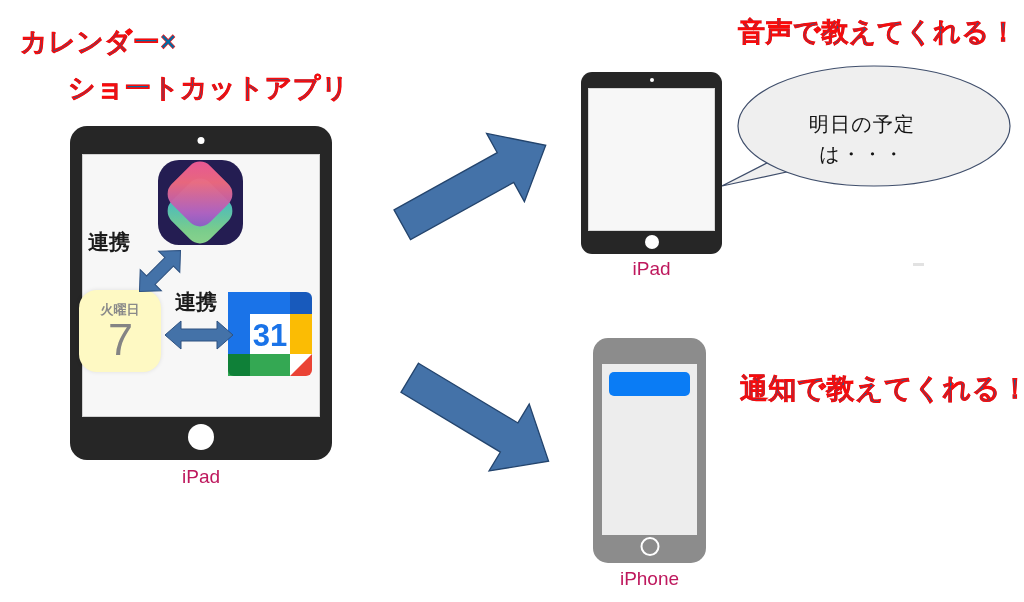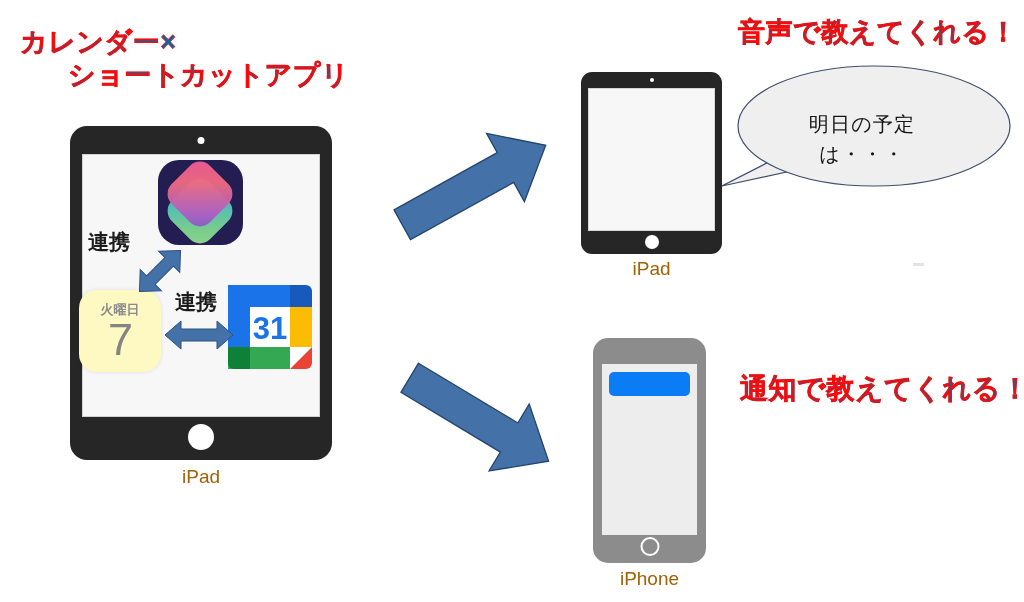--- a/index.html
+++ b/index.html
@@ -30,36 +30,37 @@
     -webkit-text-stroke: 0.6px #fa0a0a;
   }
   #title-block {
     left: 20px;
     top: 26px;
     font-size: 27px;
   }
   #title-line2 {
     display: block;
     padding-left: 48px;
+    margin-top: 13px;
   }
   #voice-caption {
     left: 738px;
     top: 16px;
     font-size: 27px;
   }
   #notify-caption {
     left: 740px;
     top: 372px;
     font-size: 28px;
   }
 
   
   .device-label {
     position: absolute;
-    color: #a16207;
+    color: #be185d;
     font-size: 19px;
     text-align: center;
     white-space: nowrap;
   }
 
   
   #ipad-left {
     position: absolute;
     left: 70px;
     top: 126px;
@@ -164,21 +165,21 @@
     line-height: 1;
     font-weight: 300;
     margin-top: 1px;
     letter-spacing: -0.02em;
   }
 
   
   #gcal-icon {
     position: absolute;
     left: 228px;
-    top: 285px;
+    top: 292px;
     width: 84px;
     height: 84px;
   }
 
   
   .renkei-label {
     position: absolute;
     color: #1c1c1c;
     font-size: 21px;
     white-space: nowrap;

